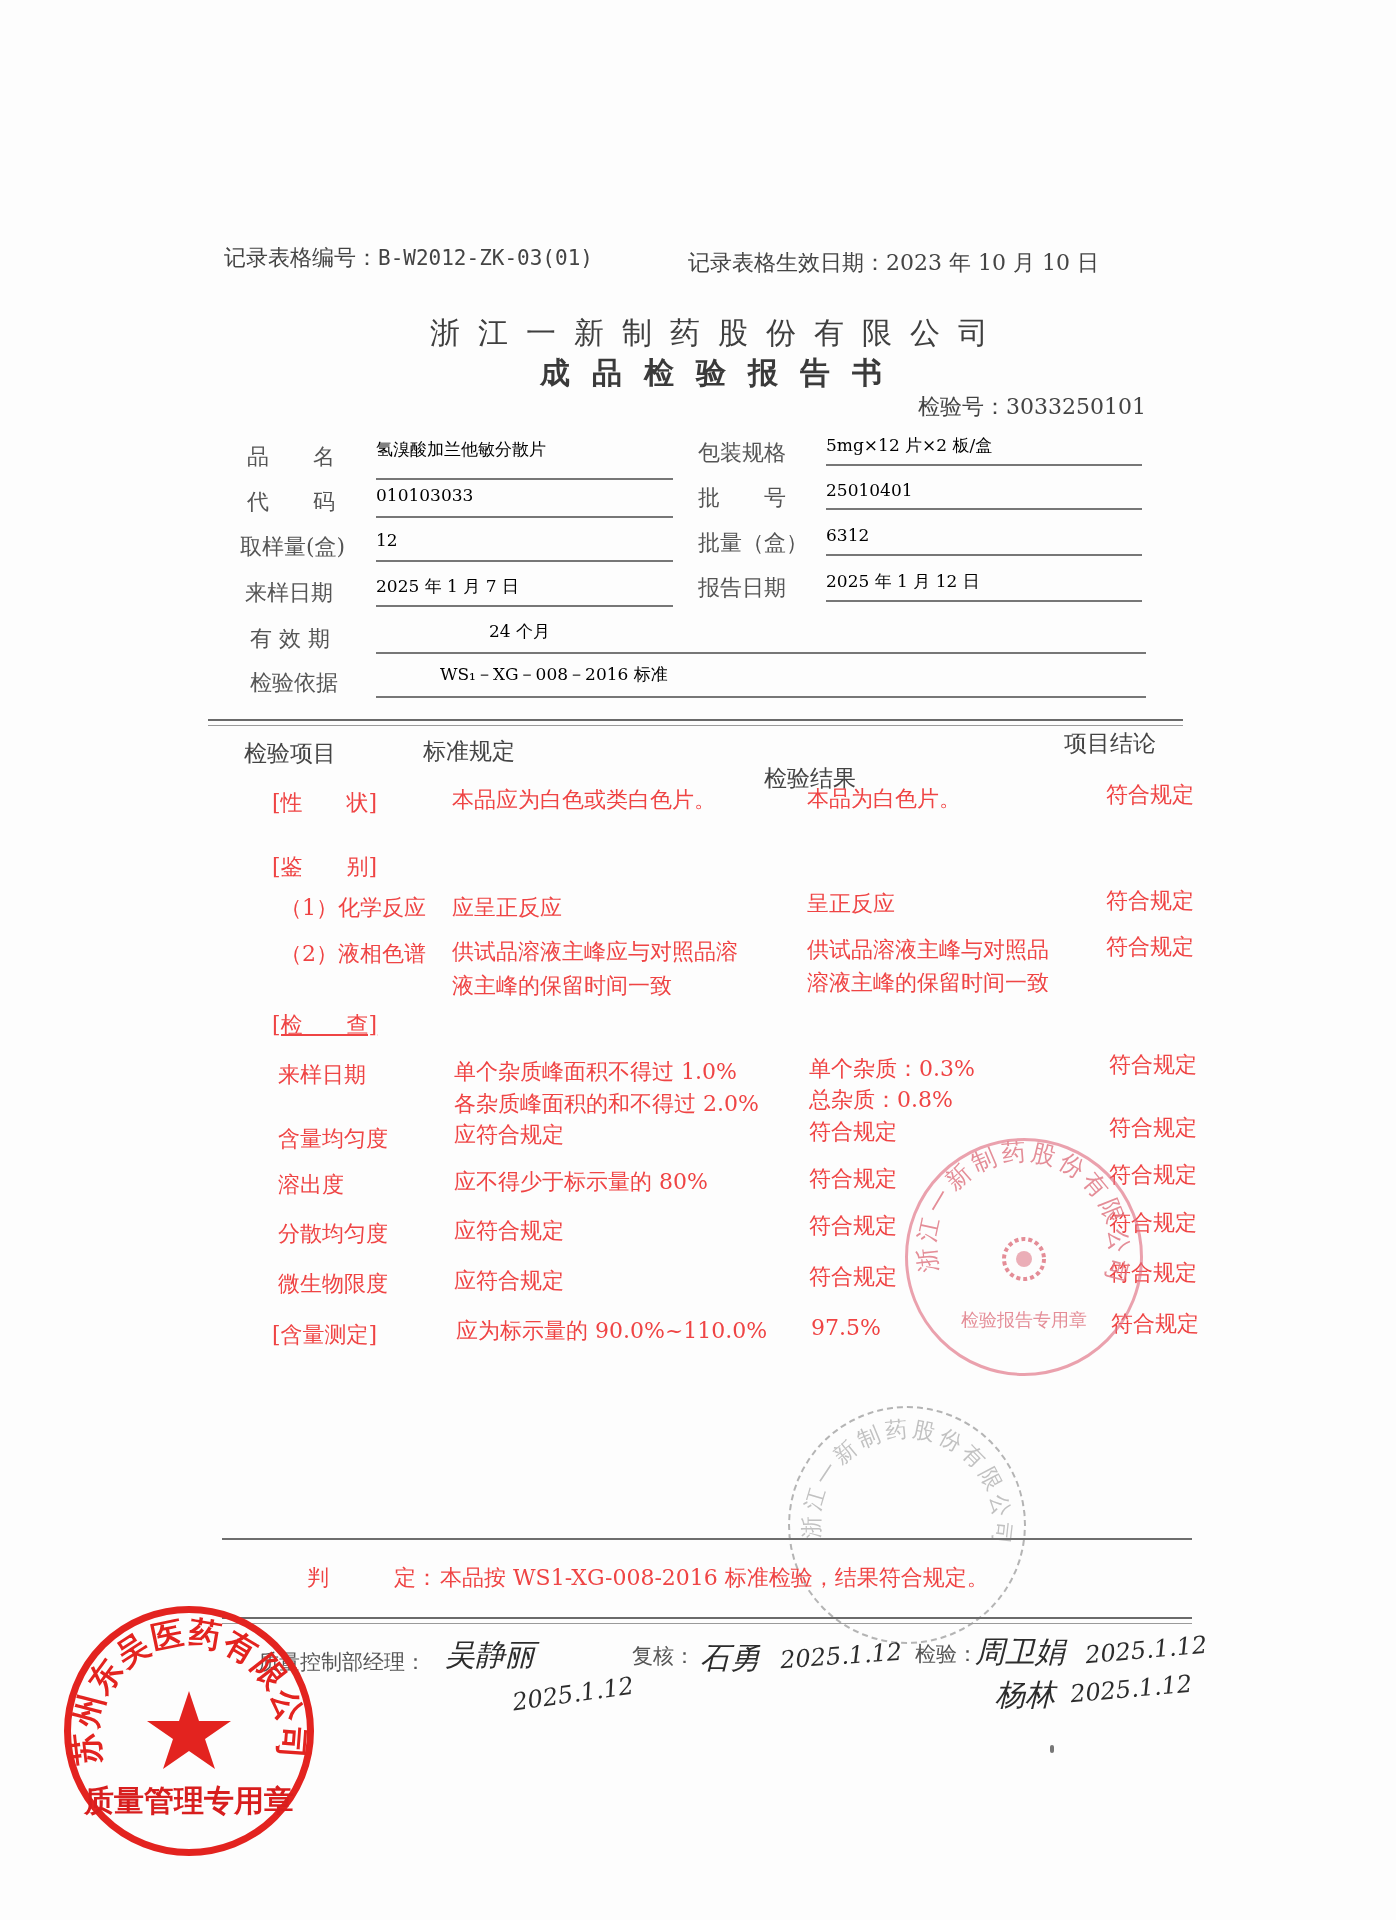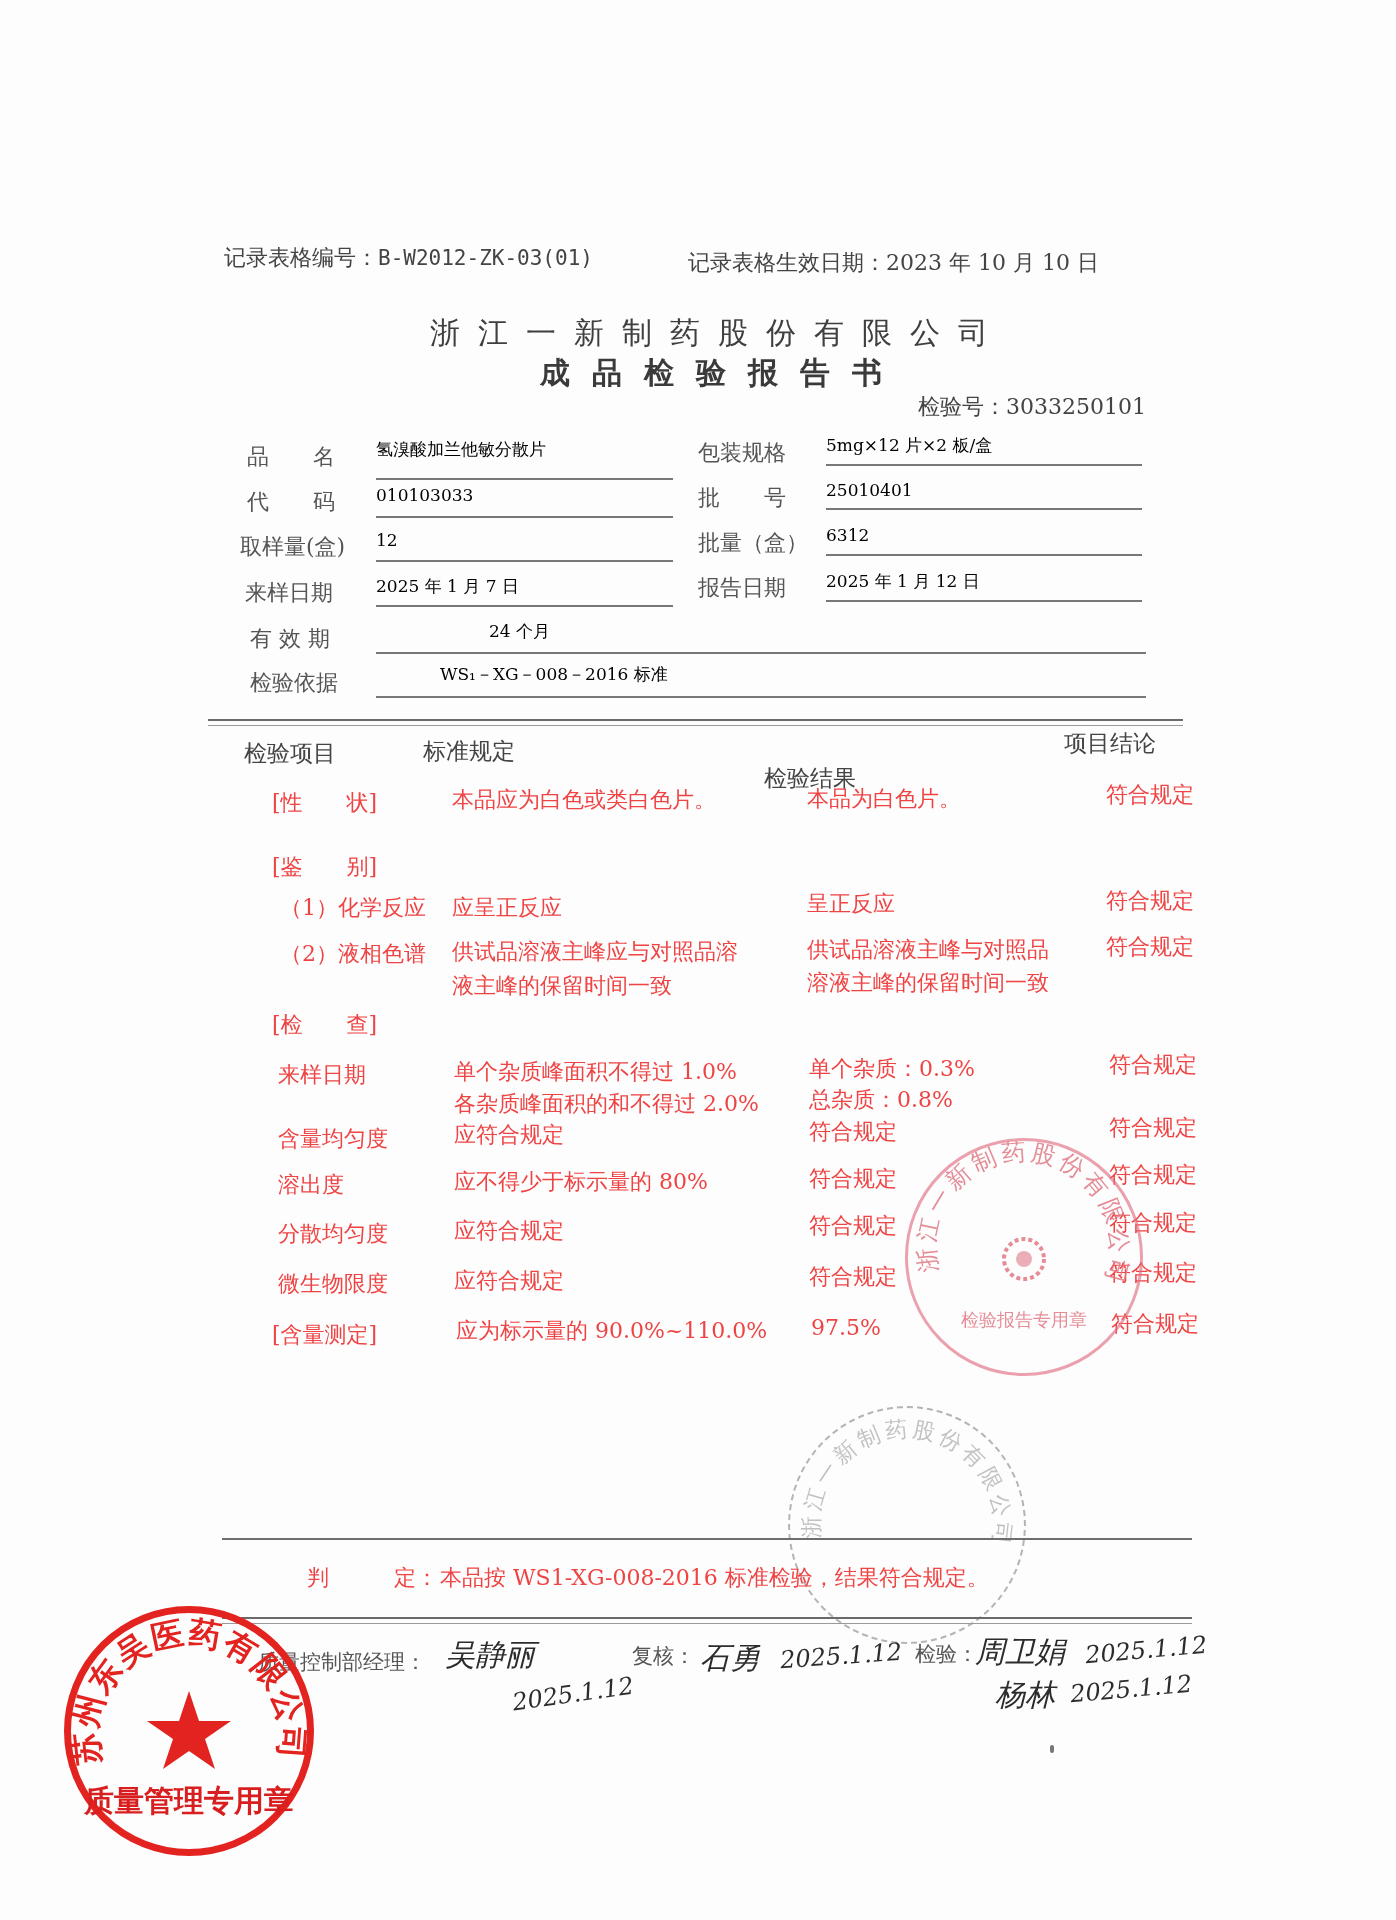--- a/index.html
+++ b/index.html
@@ -96,21 +96,21 @@
   <div class="abs td" style="left:767px; top:889px;">呈正反应</div>
   <div class="abs td" style="left:1066px; top:886px;">符合规定</div>
 
   <div class="abs td" style="left:240px; top:939px;">（2）液相色谱</div>
   <div class="abs td" style="left:412px; top:937px;">供试品溶液主峰应与对照品溶</div>
   <div class="abs td" style="left:412px; top:971px;">液主峰的保留时间一致</div>
   <div class="abs td" style="left:767px; top:935px;">供试品溶液主峰与对照品</div>
   <div class="abs td" style="left:767px; top:968px;">溶液主峰的保留时间一致</div>
   <div class="abs td" style="left:1066px; top:932px;">符合规定</div>
 
-  <div class="abs td" style="left:232px; top:1010px;">[检　　查]</div>
+  <div class="abs td" style="left:232px; top:1010px;text-decoration:underline;">[检　　查]</div>
 
   <div class="abs td" style="left:238px; top:1060px;">来样日期</div>
   <div class="abs td" style="left:414px; top:1057px;">单个杂质峰面积不得过 1.0%</div>
   <div class="abs td" style="left:414px; top:1089px;">各杂质峰面积的和不得过 2.0%</div>
   <div class="abs td" style="left:769px; top:1054px;">单个杂质：0.3%</div>
   <div class="abs td" style="left:769px; top:1085px;">总杂质：0.8%</div>
   <div class="abs td" style="left:1069px; top:1050px;">符合规定</div>
 
   <div class="abs td" style="left:238px; top:1124px;">含量均匀度</div>
   <div class="abs td" style="left:414px; top:1120px;">应符合规定</div>

